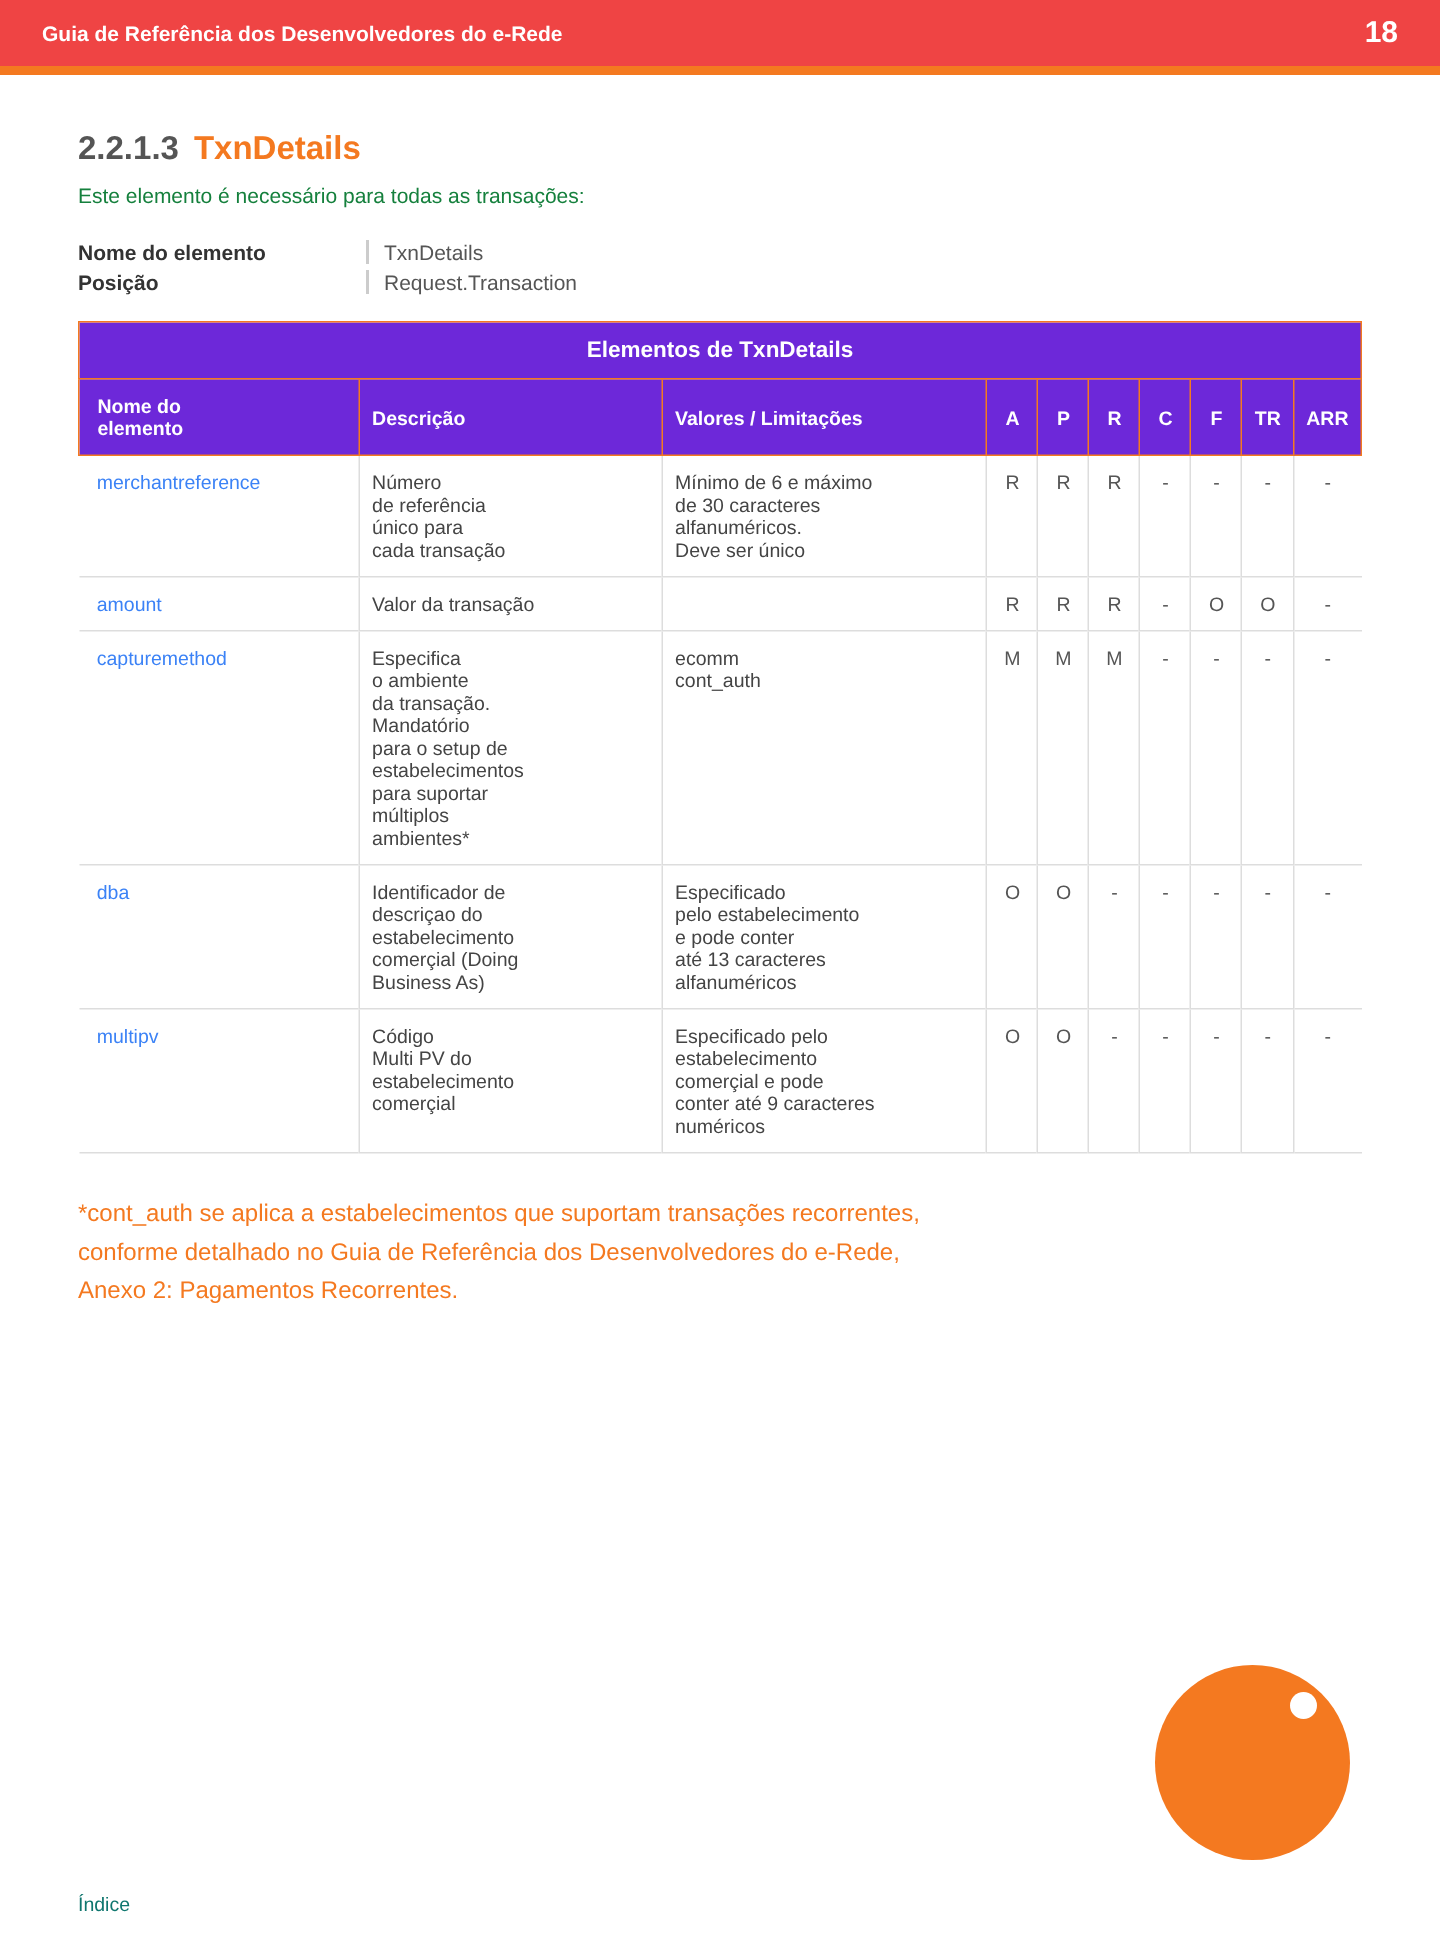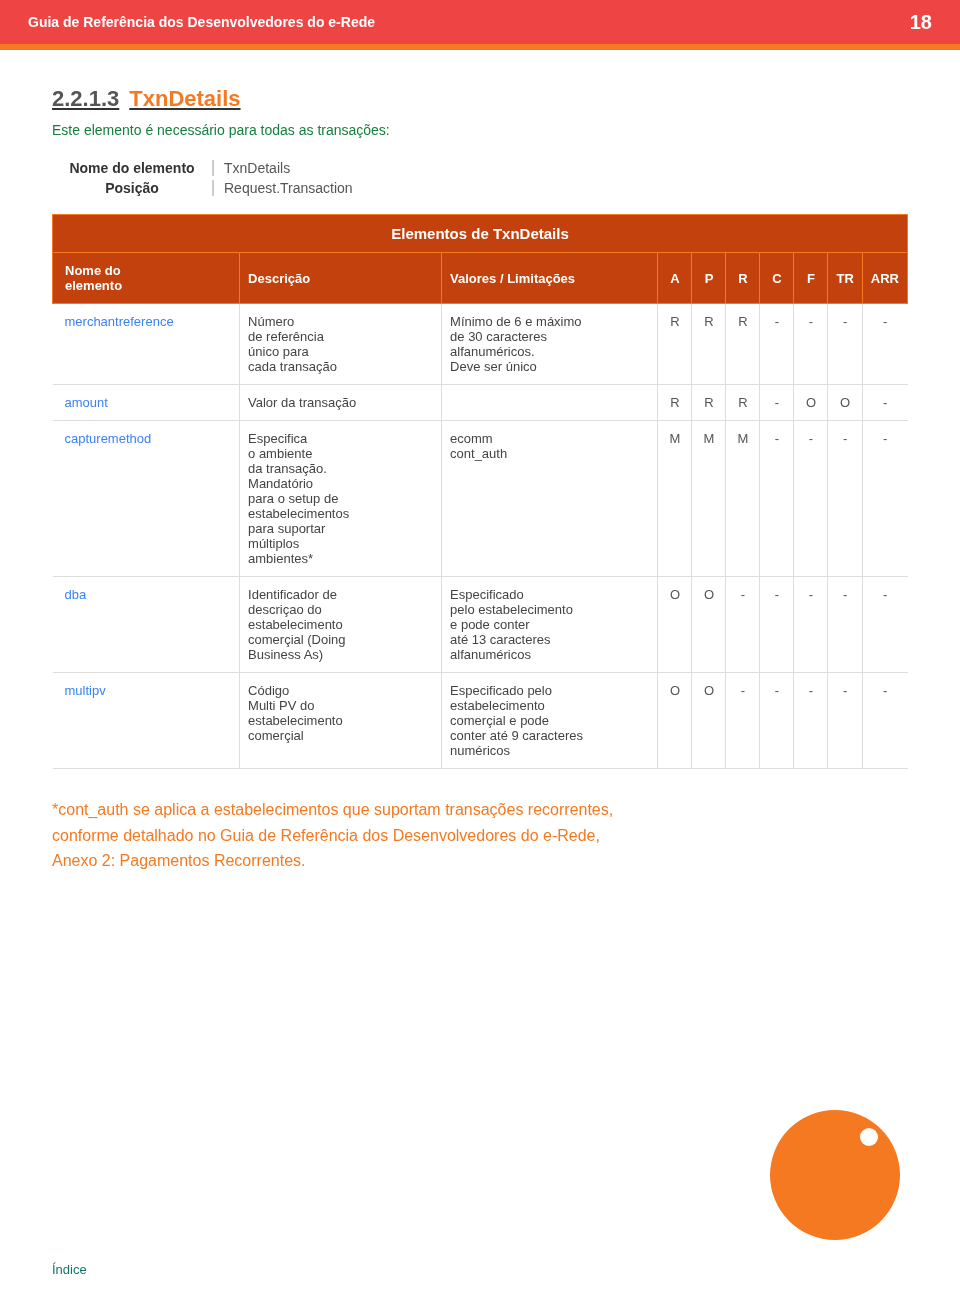--- a/index.html
+++ b/index.html
@@ -43,21 +43,20 @@
     
     .main-content {
       padding: 36px 52px 40px 52px;
     }
 
     
     .section-heading {
       display: flex;
       align-items: flex-end;
       margin-bottom: 10px;
-      text-decoration: underline;
     }
     .section-number {
       font-size: 22px;
       font-weight: bold;
       color: #555;
       margin-right: 10px;
     }
     .section-title {
       font-size: 22px;
       font-weight: bold;
@@ -75,40 +74,39 @@
     }
     .info-row {
       display: flex;
       align-items: center;
       margin-bottom: 4px;
     }
     .info-label {
       font-size: 14px;
       font-weight: bold;
       color: #333;
-      width: 160px;
-      text-align: center;
+      width: 192px;
     }
     .info-value {
       font-size: 14px;
       color: #555;
       padding-left: 10px;
       border-left: 2px solid #ccc;
     }
 
     
     .elements-table {
       width: 100%;
       border-collapse: collapse;
       margin-bottom: 28px;
     }
 
     
     .elements-table thead tr.table-header-row th {
-      background: #c2410c;
+      background: #6d28d9;
       color: #ffffff;
       font-size: 13px;
       font-weight: bold;
       padding: 10px 8px;
       text-align: center;
       border: 1px solid #f47920;
     }
     .elements-table thead tr.table-header-row th.col-name {
       text-align: left;
       padding-left: 12px;

